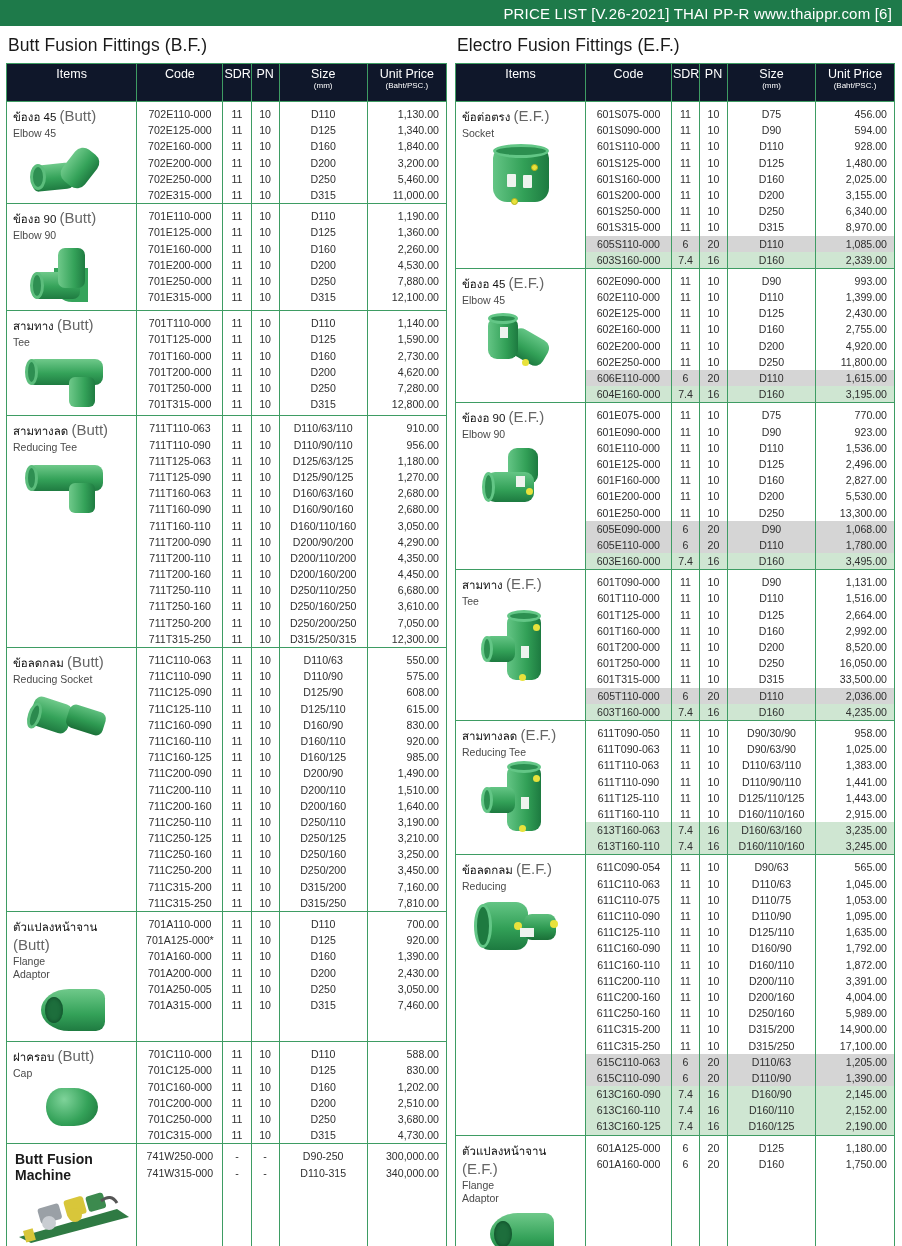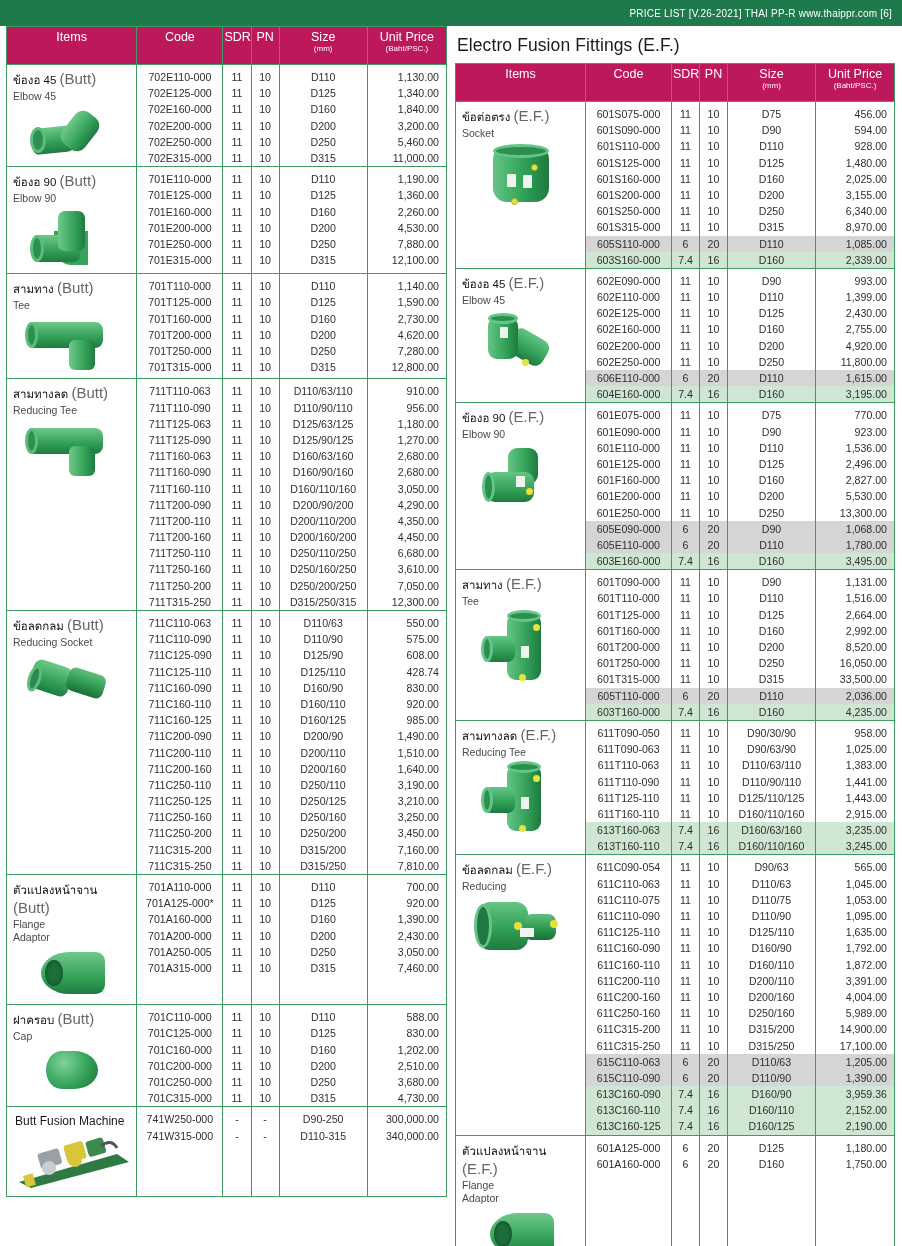--- a/index.html
+++ b/index.html
@@ -12,21 +12,21 @@
   .page { position: relative; width: 902px; height: 1246px; }
 
   
   .banner {
     height: 26px; width: 100%;
     background: #1e7a4a;
     display: flex; align-items: center; justify-content: flex-end;
     padding-right: 10px;
   }
   .banner-text {
-    color: #ffffff; font-size: 10px; letter-spacing: .2px;
+    color: #ffffff; font-size: 15px; letter-spacing: .2px;
     white-space: nowrap;
   }
 
   
   .body-cols { display: flex; width: 902px; height: 1220px; }
   .col { width: 451px; padding: 0 4px; }
   .col.left { padding-left: 6px; padding-right: 4px; }
   .col.right { padding-left: 4px; padding-right: 16px; }
 
   .section-title {
@@ -36,21 +36,21 @@
 
   table.price {
     width: 100%; border-collapse: collapse;
     table-layout: fixed;
   }
   table.price th, table.price td {
     border: 1px solid #3e9c63;
     vertical-align: top;
   }
   thead th {
-    background: #be185d; color: #fff;
+    background: #0f172a; color: #fff;
     font-weight: 400; text-align: center;
     padding: 4px 1px 5px;
     line-height: 1.05;
     height: 38px;
     margin-top: 32px;
   }
   thead th .hdr-main { font-size: 12.5px; display: block; }
   thead th .hdr-sub  { font-size: 8px; display: block; margin-top: 1px; }
 
   
@@ -303,35 +303,36 @@
     white-space: nowrap; overflow: hidden;
   }
   .c-align-c { text-align: center; }
   .c-align-r { text-align: right; padding-right: 7px; }
   .cellstack.pad-top { padding-top: 4px; }
   .hl-gray  { background: #d5d5d5; color:#4a4a4a; }
   .hl-green { background: #cfe6d2; color:#3c6b47; }
 
   td.items { background:#fff; }
   .machine-title {
-    font-size: 12px; font-weight: 400; color:#1a1a1a;
+    font-size: 14px; font-weight: 700; color:#1a1a1a;
     padding: 2px 0 0 2px;
   }
 </style>
 </head>
 <body>
 
 <div class="page">
 
   <div class="banner">
     <span class="banner-text">PRICE LIST [V.26-2021] THAI PP-R www.thaippr.com [6]</span>
   </div>
 
   <div class="body-cols">
     <div class="col left">
+      <div class="section-title">Butt Fusion Fittings (B.F.)</div>
       <table class="price">
         <colgroup>
           <col class="c-items">
             <col class="c-code">
             <col class="c-sdr">
           <col class="c-pn">
             <col class="c-size">
             <col class="c-price">
         </colgroup>
         <thead>
@@ -727,21 +728,21 @@
                   <div class="c-align-c">D250/200</div>
                   <div class="c-align-c">D315/200</div>
                   <div class="c-align-c">D315/250</div>
                 </div>
               </td>
               <td class="price">
                 <div class="cellstack pad-top">
                   <div class="c-align-r">550.00</div>
                   <div class="c-align-r">575.00</div>
                   <div class="c-align-r">608.00</div>
-                  <div class="c-align-r">428.74</div>
+                  <div class="c-align-r">615.00</div>
                   <div class="c-align-r">830.00</div>
                   <div class="c-align-r">920.00</div>
                   <div class="c-align-r">985.00</div>
                   <div class="c-align-r">1,490.00</div>
                   <div class="c-align-r">1,510.00</div>
                   <div class="c-align-r">1,640.00</div>
                   <div class="c-align-r">3,190.00</div>
                   <div class="c-align-r">3,210.00</div>
                   <div class="c-align-r">3,250.00</div>
                   <div class="c-align-r">3,450.00</div>
@@ -1450,21 +1451,21 @@
                   <div class="c-align-r">1,635.00</div>
                   <div class="c-align-r">1,792.00</div>
                   <div class="c-align-r">1,872.00</div>
                   <div class="c-align-r">3,391.00</div>
                   <div class="c-align-r">4,004.00</div>
                   <div class="c-align-r">5,989.00</div>
                   <div class="c-align-r">14,900.00</div>
                   <div class="c-align-r">17,100.00</div>
                   <div class="c-align-r hl-gray">1,205.00</div>
                   <div class="c-align-r hl-gray">1,390.00</div>
-                  <div class="c-align-r hl-green">3,959.36</div>
+                  <div class="c-align-r hl-green">2,145.00</div>
                   <div class="c-align-r hl-green">2,152.00</div>
                   <div class="c-align-r hl-green">2,190.00</div>
                 </div>
               </td>
             </tr>
             <tr>
               <td class="items">
                 <div><span class="thai">ตัวแปลงหน้าจาน </span><span class="paren">(E.F.)</span><span class="eng">
                     <span style="display: block;">Flange</span>
                     <span style="display: block;">Adaptor</span>

